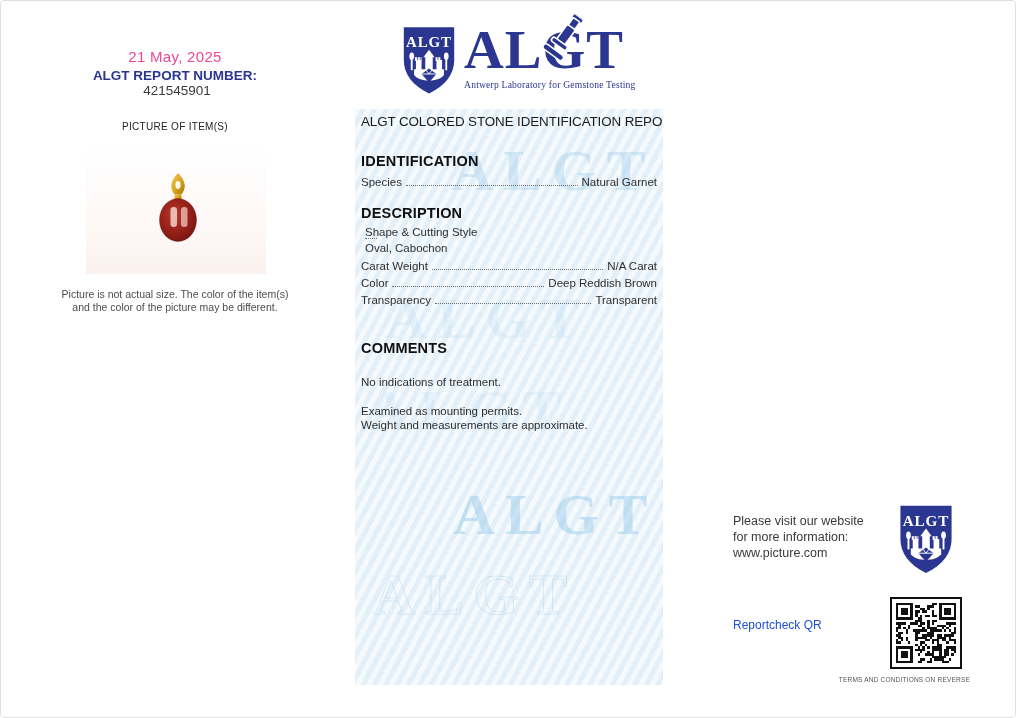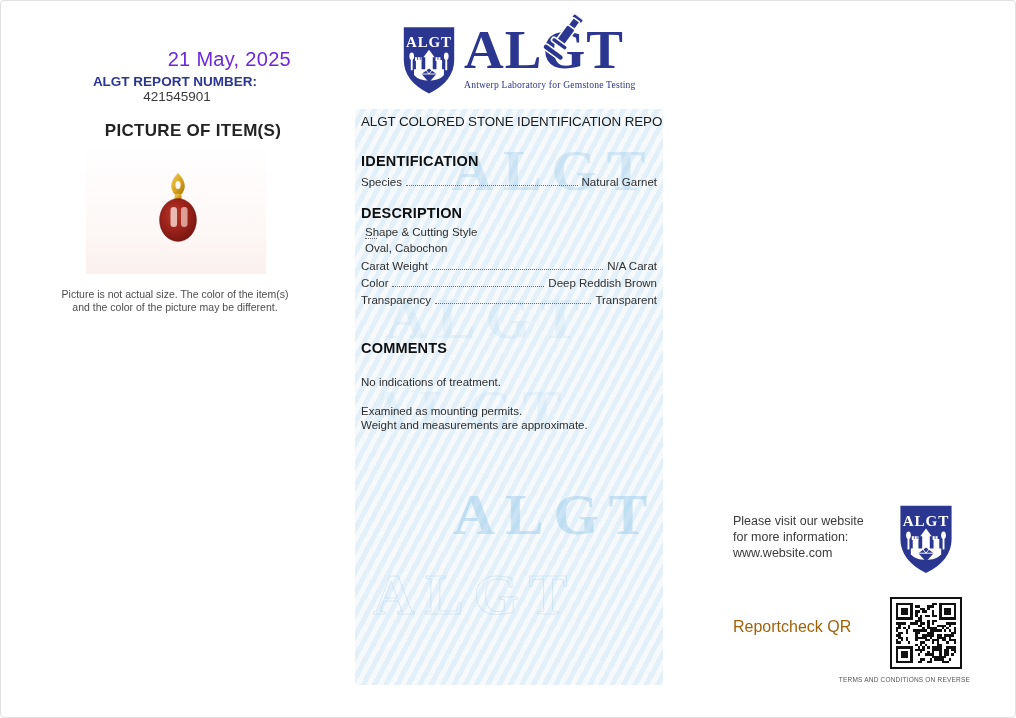--- a/index.html
+++ b/index.html
@@ -5,39 +5,39 @@
   html,body{margin:0;padding:0;background:#fff;}
   #canvas{
     position:relative;width:1014px;height:716px;background:#fff;
     border:1px solid #e0e0e0;border-radius:4px;overflow:hidden;
     font-family:"Liberation Sans","DejaVu Sans",sans-serif;color:#2e2e2e;
   }
   .serif{font-family:"Liberation Serif","DejaVu Serif",serif;}
 
   
   #report-header{position:absolute;left:58px;top:47px;width:232px;text-align:center;}
-  #report-date{font-size:20px;color:#6d28d9;letter-spacing:.3px;text-align:right;}
+  #report-date{font-size:15px;color:#ec4899;letter-spacing:.3px;}
   #report-number-line{margin-top:3px;font-size:13.5px;}
   #report-number-label{color:#2b3690;font-weight:bold;margin-top:44px;}
   #report-number-value{color:#3a3a3a;margin-left:4px;margin-top:42px;}
 
   
   #logo{position:absolute;left:400px;top:23px;display:flex;align-items:flex-start;}
   .shield{display:block;}
   #logo-right{margin-left:7px;position:relative;}
   #logo-acronym{
     font-size:55px;font-weight:bold;color:#2b3690;line-height:52px;
     letter-spacing:1px;position:relative;
   }
   #logo-microscope{position:absolute;left:86px;top:-12px;transform:rotate(36deg);}
   #logo-tagline{font-size:9.6px;color:#2b3690;margin-top:3px;letter-spacing:.2px;white-space:nowrap;}
 
   
-  #picture-heading{position:absolute;left:76px;top:120px;width:232px;text-align:center;
-    font-size:17px;font-weight:bold;color:#232323;letter-spacing:.3px;}
+  #picture-heading{position:absolute;left:58px;top:120px;width:232px;text-align:center;
+    font-size:10px;font-weight:normal;color:#232323;letter-spacing:.3px;}
   #picture-frame{position:absolute;left:85px;top:143px;width:180px;height:130px;
     background:linear-gradient(180deg,#ffffff 0%,#fdf7f5 70%,#faf1ee 100%);}
   #picture-disclaimer{position:absolute;left:50px;top:287px;width:248px;text-align:center;
     font-size:10.5px;line-height:13px;color:#4d4d4d;}
 
   
   #panel{position:absolute;left:354px;top:108px;width:308px;height:576px;
     background:#e9f3fa;overflow:hidden;}
   #panel::before{content:"";position:absolute;inset:0;
     background:repeating-linear-gradient(118deg,rgba(255,255,255,.55) 0 5px,rgba(205,229,245,.22) 5px 10px);}
@@ -74,21 +74,21 @@
 
   .comment{position:absolute;left:6px;width:296px;font-size:11.5px;line-height:14px;color:#2e2e2e;}
   #comment-1{top:266px;}
   #comment-2{top:295px;}
   #comment-3{top:338px;}
 
   
   #website-block{position:absolute;left:732px;top:512px;font-size:12.5px;line-height:16px;color:#3a3a3a;}
   #website-url{color:#3a3a3a;text-decoration:none;}
   #footer-shield{position:absolute;left:894px;top:502px;}
-  #qr-label{position:absolute;left:732px;top:617px;font-size:16px;color:#a16207;}
+  #qr-label{position:absolute;left:732px;top:617px;font-size:12px;color:#1d4ed8;}
   #qr-frame{position:absolute;left:889px;top:596px;width:60px;height:60px;
     border:2px solid #111;background:#fff;padding:4px;}
   #terms-note{position:absolute;right:45px;top:675px;font-size:6.5px;letter-spacing:.2px;color:#555;}
 </style>
 </head>
 <body>
 
 <div id="canvas">
 
   <div id="report-header">
@@ -219,21 +219,21 @@
       <div id="comment-2" class="comment">
         <div>Examined as mounting permits.</div>
         <div>Weight and measurements are approximate.</div>
       </div>
     </div>
   </div>
 
   <div id="website-block">
     <div>Please visit our website</div>
     <div>for more information:</div>
-    <div><a id="website-url" href="#">www.website.com</a></div>
+    <div><a id="website-url" href="#">www.picture.com</a></div>
   </div>
 
   <svg id="footer-shield" class="shield" width="62" height="72" viewBox="0 0 60 76">
     <path d="M30,74 C12,65 3,53 3,38 L3,3 L57,3 L57,38 C57,53 48,65 30,74 Z" fill="#2b3690"></path>
     <text x="30" y="24" text-anchor="middle" fill="#fff" font-family="Liberation Serif, DejaVu Serif, serif" font-weight="bold" font-size="16" letter-spacing="1">ALGT</text>
     <g fill="#fff">
       <polygon points="30,27 36,35 24,35"></polygon>
       <rect x="26" y="33" width="8" height="16"></rect>
       <rect x="16" y="38" width="6" height="12"></rect>
       <rect x="38" y="38" width="6" height="12"></rect>

